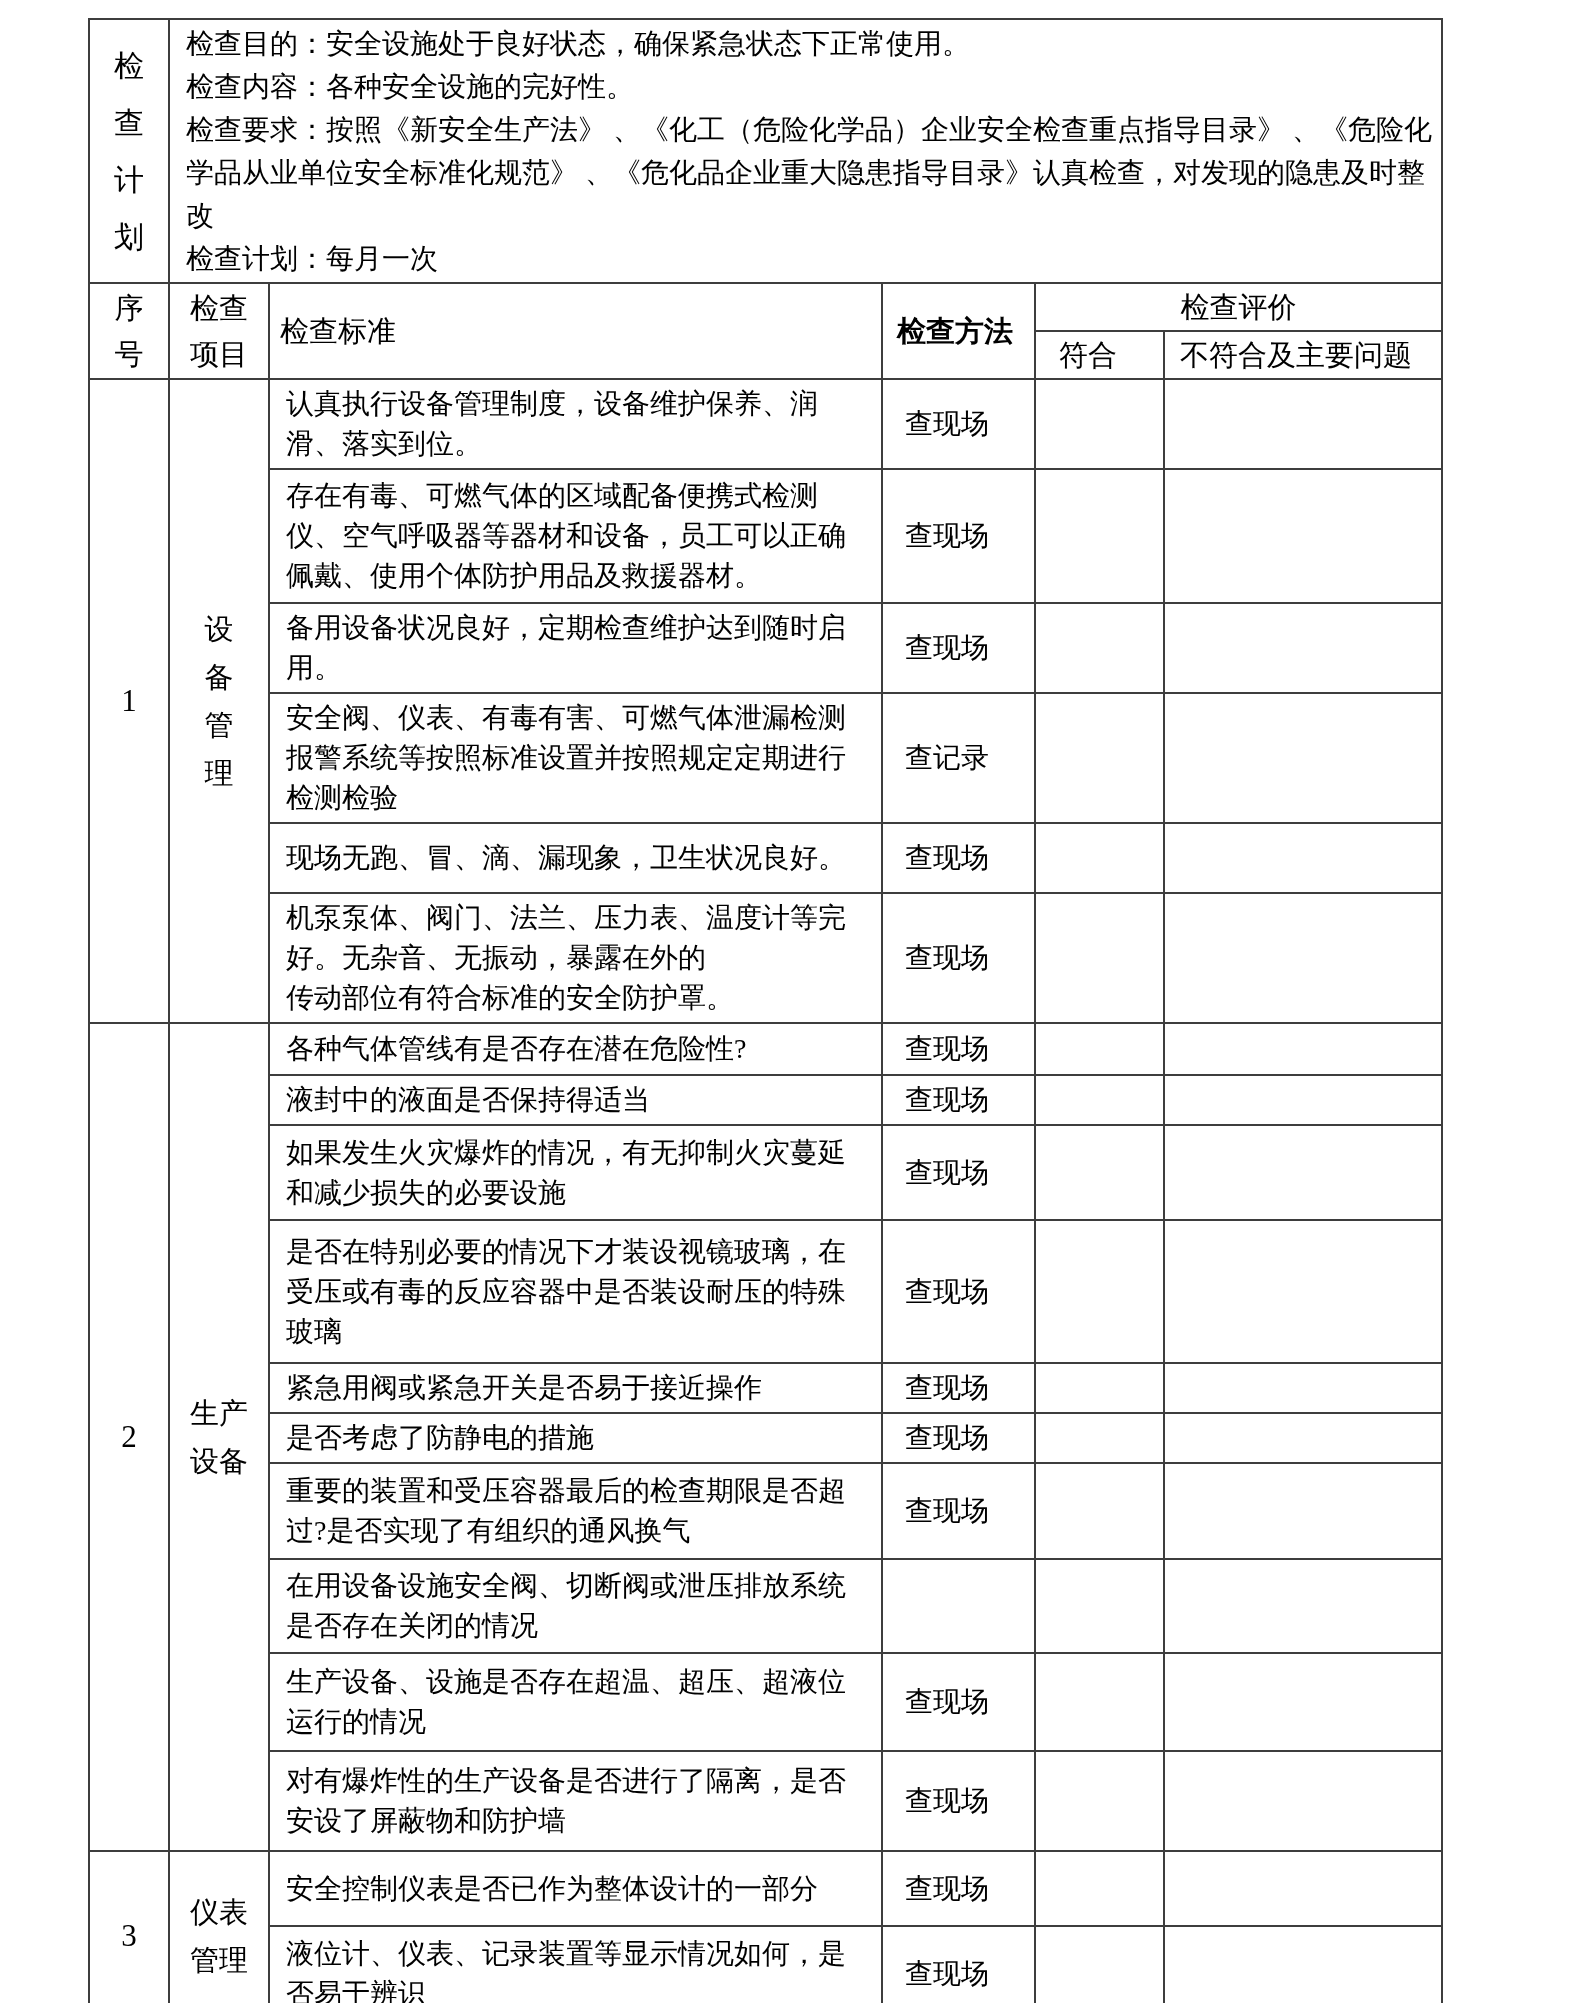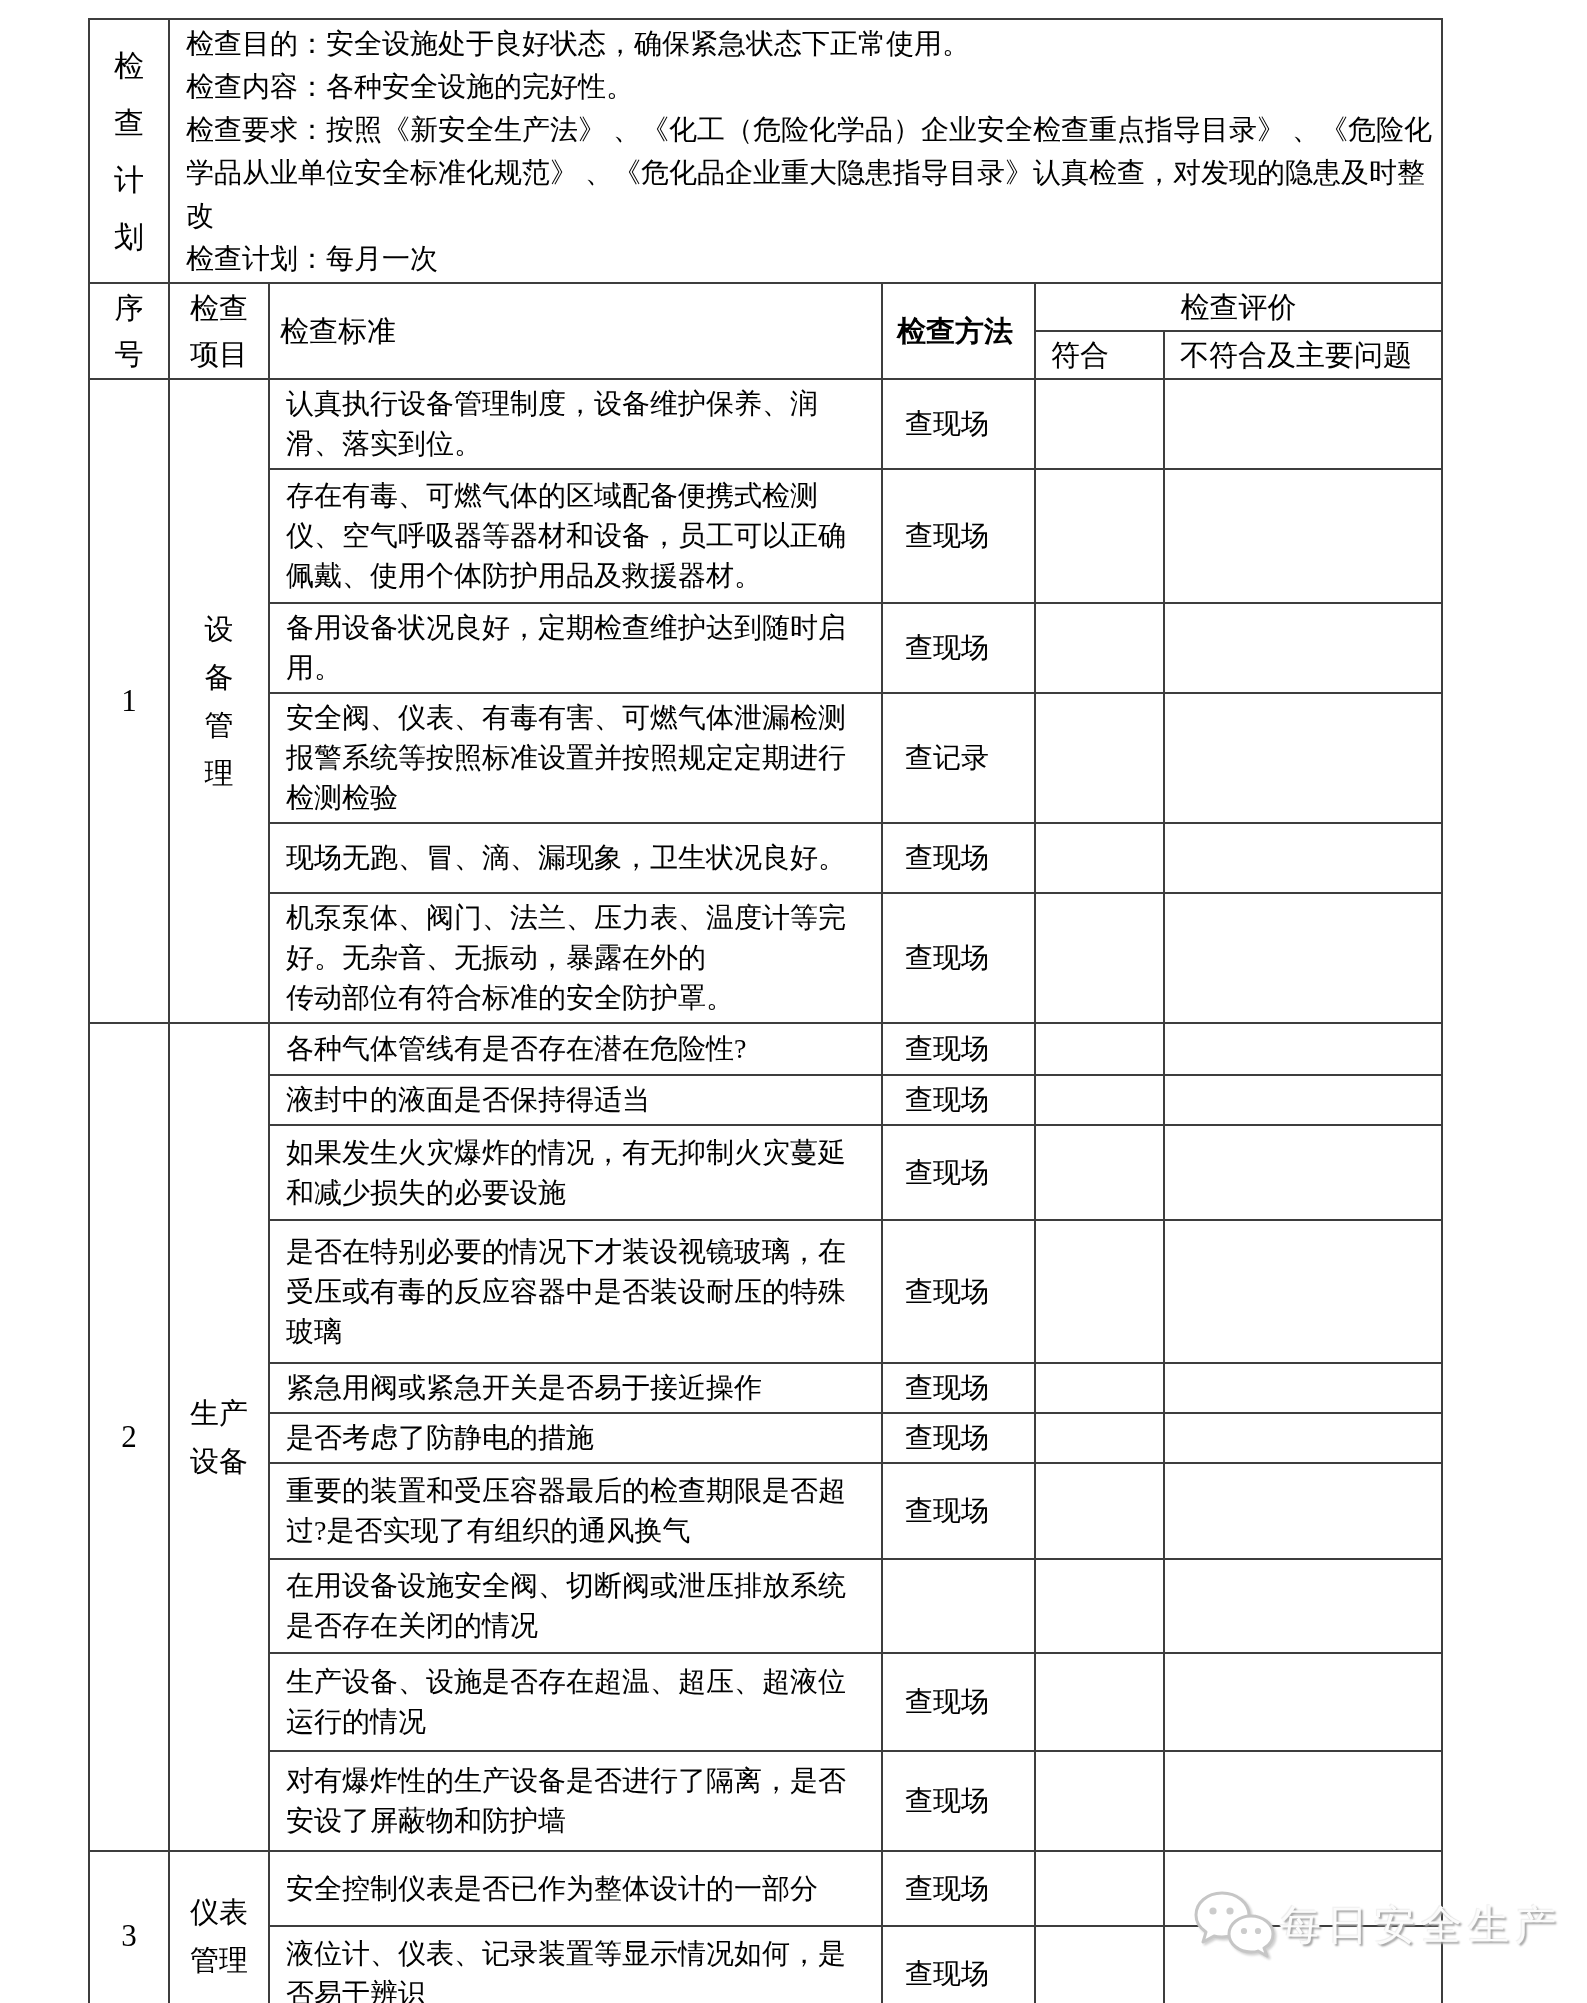--- a/index.html
+++ b/index.html
@@ -32,21 +32,21 @@
     line-height:57px;
     font-size:30px;
   }
   .c-plan-content{padding:0 8px 0 16px;}
   .c-plan-content p{margin:0;font-size:28px;line-height:43px;}
   
   .h-no,.h-item{text-align:center;white-space:pre-line;line-height:46px;}
   .h-std{padding-left:10px;}
   .h-mth{padding-left:14px;font-weight:bold;}
   .h-eval{text-align:center;}
-  .h-pass{padding-left:15px;}
+  .h-pass{padding-left:23px;}
   .h-fail{padding-left:15px;}
   
   .c-no{text-align:center;font-size:31px;}
   .c-item{text-align:center;white-space:pre-line;line-height:48px;}
   .c-std{
     padding:4px 12px 4px 16px;
     font-size:28px;line-height:40px;
     white-space:pre-line;
   }
   .c-mth{padding-left:22px;font-size:28px;line-height:40px;}
@@ -229,29 +229,14 @@
         </tr>
         <tr style="height: 95px;">
           <td class="c-std">液位计、仪表、记录装置等显示情况如何，是否易于辨识</td>
           <td class="c-mth">查现场</td>
           <td class="c-pass"></td>
           <td class="c-fail"></td>
         </tr>
       </tbody>
   </table>
 
-  <div class="watermark">
-    <svg class="wm-icon" viewBox="0 0 92 78" xmlns="http://www.w3.org/2000/svg">
-      <g fill="#ffffff" stroke="#c6c6c6" stroke-width="3" stroke-linejoin="round">
-        <path d="M34 7 C19 7 8 17 8 29 c0 7 4 13 10 17 l-3 10 11 -6 c3 1 5 1 8 1 15 0 27 -10 27 -22 S49 7 34 7 Z"></path>
-        <path d="M63 30 c-12 0 -22 8 -22 18 s10 18 22 18 c2 0 5 0 7 -1 l9 5 -3 -8 c6 -3 9 -8 9 -14 0 -10 -10 -18 -22 -18 Z"></path>
-      </g>
-      <g fill="#cccccc">
-        <circle cx="25" cy="25" r="3.6"></circle>
-        <circle cx="42" cy="25" r="3.6"></circle>
-        <circle cx="56" cy="45" r="3.1"></circle>
-        <circle cx="70" cy="45" r="3.1"></circle>
-      </g>
-    </svg>
-    <span class="wm-text">每日安全生产</span>
-  </div>
 
 </div>
 
 </body></html>

